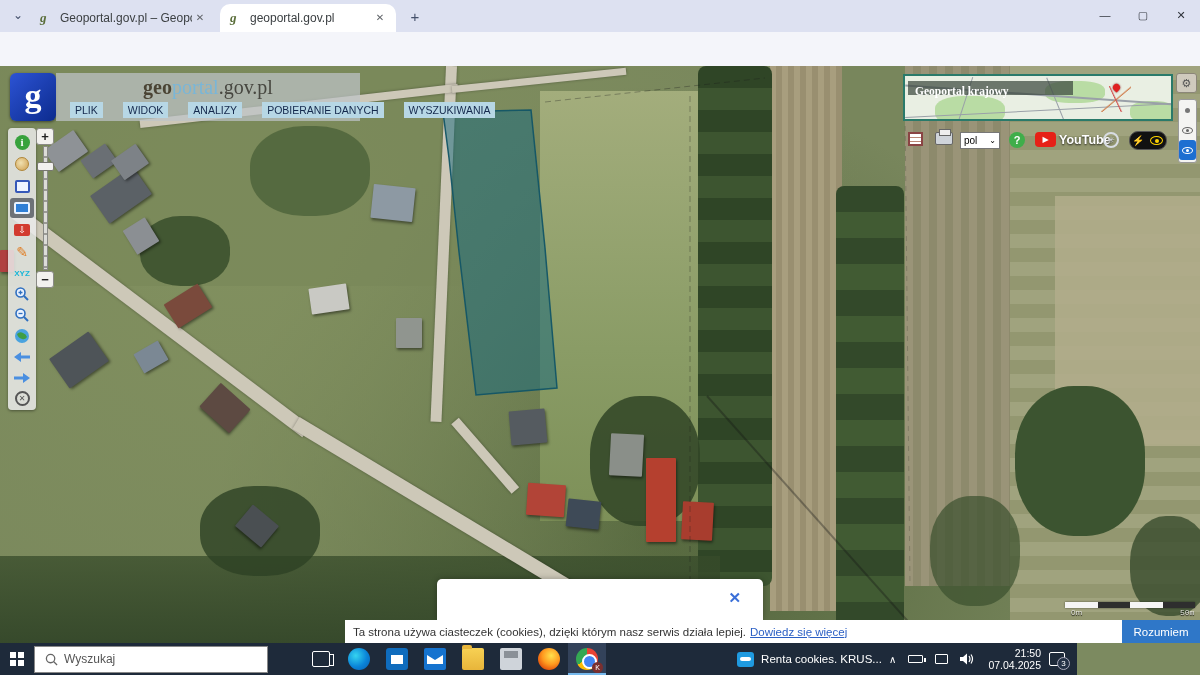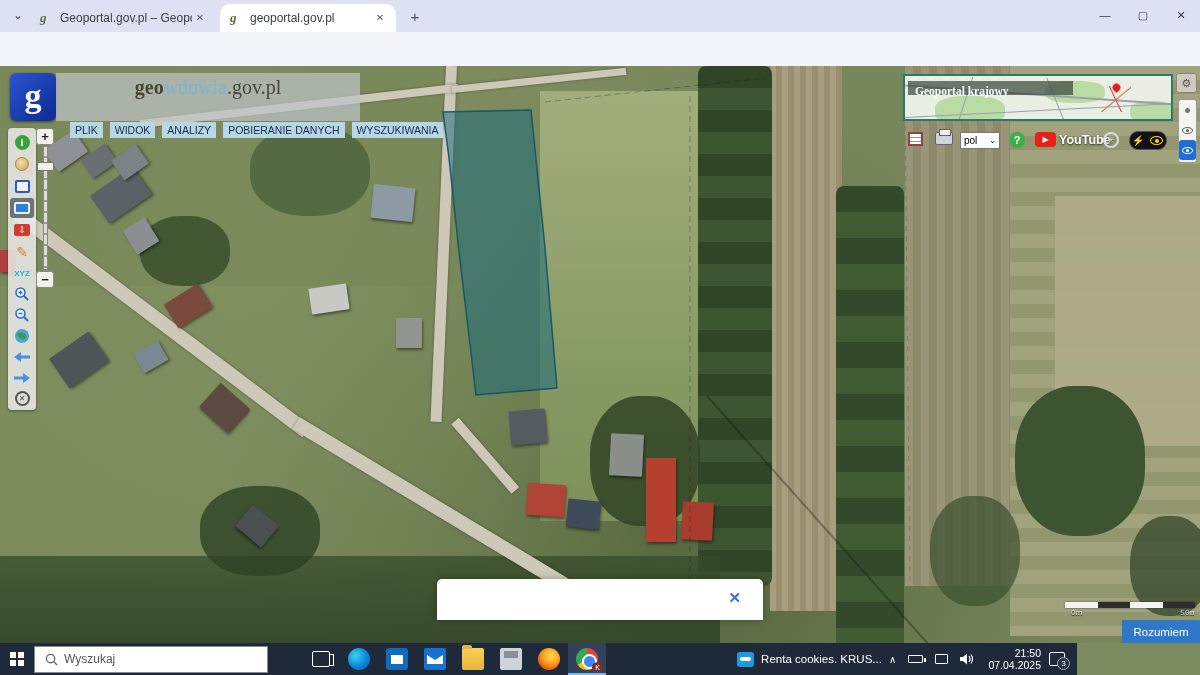--- a/index.html
+++ b/index.html
@@ -36,21 +36,21 @@
   .blob { border-radius:45%; }
   .mapsvg { position:absolute; left:0; top:0; }
 
   
   .gp-logo { position:absolute; left:10px; top:7px; width:46px; height:48px; border-radius:6px;
     background:linear-gradient(135deg,#2c53d4,#0c2b8e); color:#fff; font-family:"Liberation Serif",serif;
     font-weight:bold; font-size:34px; text-align:center; line-height:46px; box-shadow:0 1px 3px rgba(0,0,0,.5); }
   .gp-band { position:absolute; left:56px; top:7px; width:304px; height:48px; background:rgba(190,195,200,.72); }
   .gp-title { position:absolute; left:56px; top:10px; width:304px; text-align:center; font-family:"Liberation Serif",serif; font-size:20px; color:#3c3a30; }
   .gp-title .c1{ color:#4a4434; font-weight:bold;} .gp-title .c2{ color:#79b6d8; } .gp-title .c3{ color:#474740; }
-  .gp-menu { position:absolute; left:62px; top:56px; display:flex; gap:7px;padding-left:8px; }
+  .gp-menu { position:absolute; left:62px; top:36px; display:flex; gap:20px;padding-left:8px; }
   .gp-menu span { background:#b7d7e5; color:#14294d; font-size:10.5px; padding:2px 5px; white-space:nowrap; cursor:pointer; }
 
   
   .toolstrip { position:absolute; left:8px; top:62px; width:28px; height:282px; background:rgba(235,235,235,.85); border-radius:4px; box-shadow:0 1px 3px rgba(0,0,0,.4); }
   .tool { position:absolute; left:2px; width:24px; height:20px; display:flex; align-items:center; justify-content:center; cursor:pointer; }
   .tool.active-tool { background:#6d7277; border-radius:3px; }
   .ic-info { width:15px; height:15px; border-radius:50%; background:#37a23c; color:#fff; font-family:"Liberation Serif",serif; font-weight:bold; font-size:11px; text-align:center; line-height:15px; }
   .ic-compass { width:14px; height:14px; border-radius:50%; background:radial-gradient(circle at 40% 40%, #f0e0b0, #cf9f4e); border:1px solid #b08638; }
   .ic-form { width:15px; height:13px; background:#eef4ff; border:2px solid #3558b8; border-radius:2px; }
   .ic-sel { width:16px; height:12px; background:#2f7fd6; border:2px solid #e8f2ff; border-radius:2px; }
@@ -257,21 +257,21 @@
     <svg class="mapsvg" width="1200" height="577">
       <line x1="690" y1="30" x2="690" y2="555" stroke="rgba(25,25,25,.32)" stroke-width="1" stroke-dasharray="6 4"></line>
       <line x1="545" y1="36" x2="765" y2="12" stroke="rgba(25,25,25,.32)" stroke-width="1" stroke-dasharray="6 4"></line>
       <line x1="707" y1="330" x2="930" y2="580" stroke="rgba(20,20,20,.35)" stroke-width="2"></line>
       <line x1="905" y1="40" x2="910" y2="520" stroke="rgba(30,30,30,.2)" stroke-width="1" stroke-dasharray="5 5"></line>
       <polygon points="443,46 531,44 545,182 557,322 476,329 459,186 449,92" fill="rgba(25,105,125,0.52)" stroke="rgba(18,85,102,0.95)" stroke-width="1.5"></polygon>
     </svg>
 
     <div class="gp-logo">g</div>
     <div class="gp-band"></div>
-    <div class="gp-title"><span class="c1">geo</span><span class="c2">wdowia</span><span class="c3">.gov.pl</span></div>
+    <div class="gp-title"><span class="c1">geo</span><span class="c2">portal</span><span class="c3">.gov.pl</span></div>
     <div class="gp-menu">
       <span>PLIK</span>
       <span>WIDOK</span>
       <span>ANALIZY</span>
       <span>POBIERANIE DANYCH</span>
       <span>WYSZUKIWANIA</span>
     </div>
 
     <div class="toolstrip">
       <div class="tool" style="top:4px;">
@@ -392,20 +392,24 @@
         <div class="sb-w"></div>
         <div class="sb-b"></div>
     </div>
     <span class="sb-lab" style="left:1062px;padding-left:9px;">0m</span>
     <span class="sb-lab" style="left:1180px;font-family:Liberation Mono, monospace;">50m</span>
 
     <div class="sel-popup">
       <span class="sel-close">✕</span>
     </div>
 
+    <div class="cookiebar">
+      <span class="msg">Ta strona używa ciasteczek (cookies), dzięki którym nasz serwis działa lepiej.</span>
+      <a>Dowiedz się więcej</a>
+    </div>
     <button class="rozumiem">Rozumiem</button>
   </div>
 
   <div class="taskbar">
     <div class="startbtn">
       <div class="winlogo">
           <i></i>
           <i></i>
           <i></i>
           <i></i>

